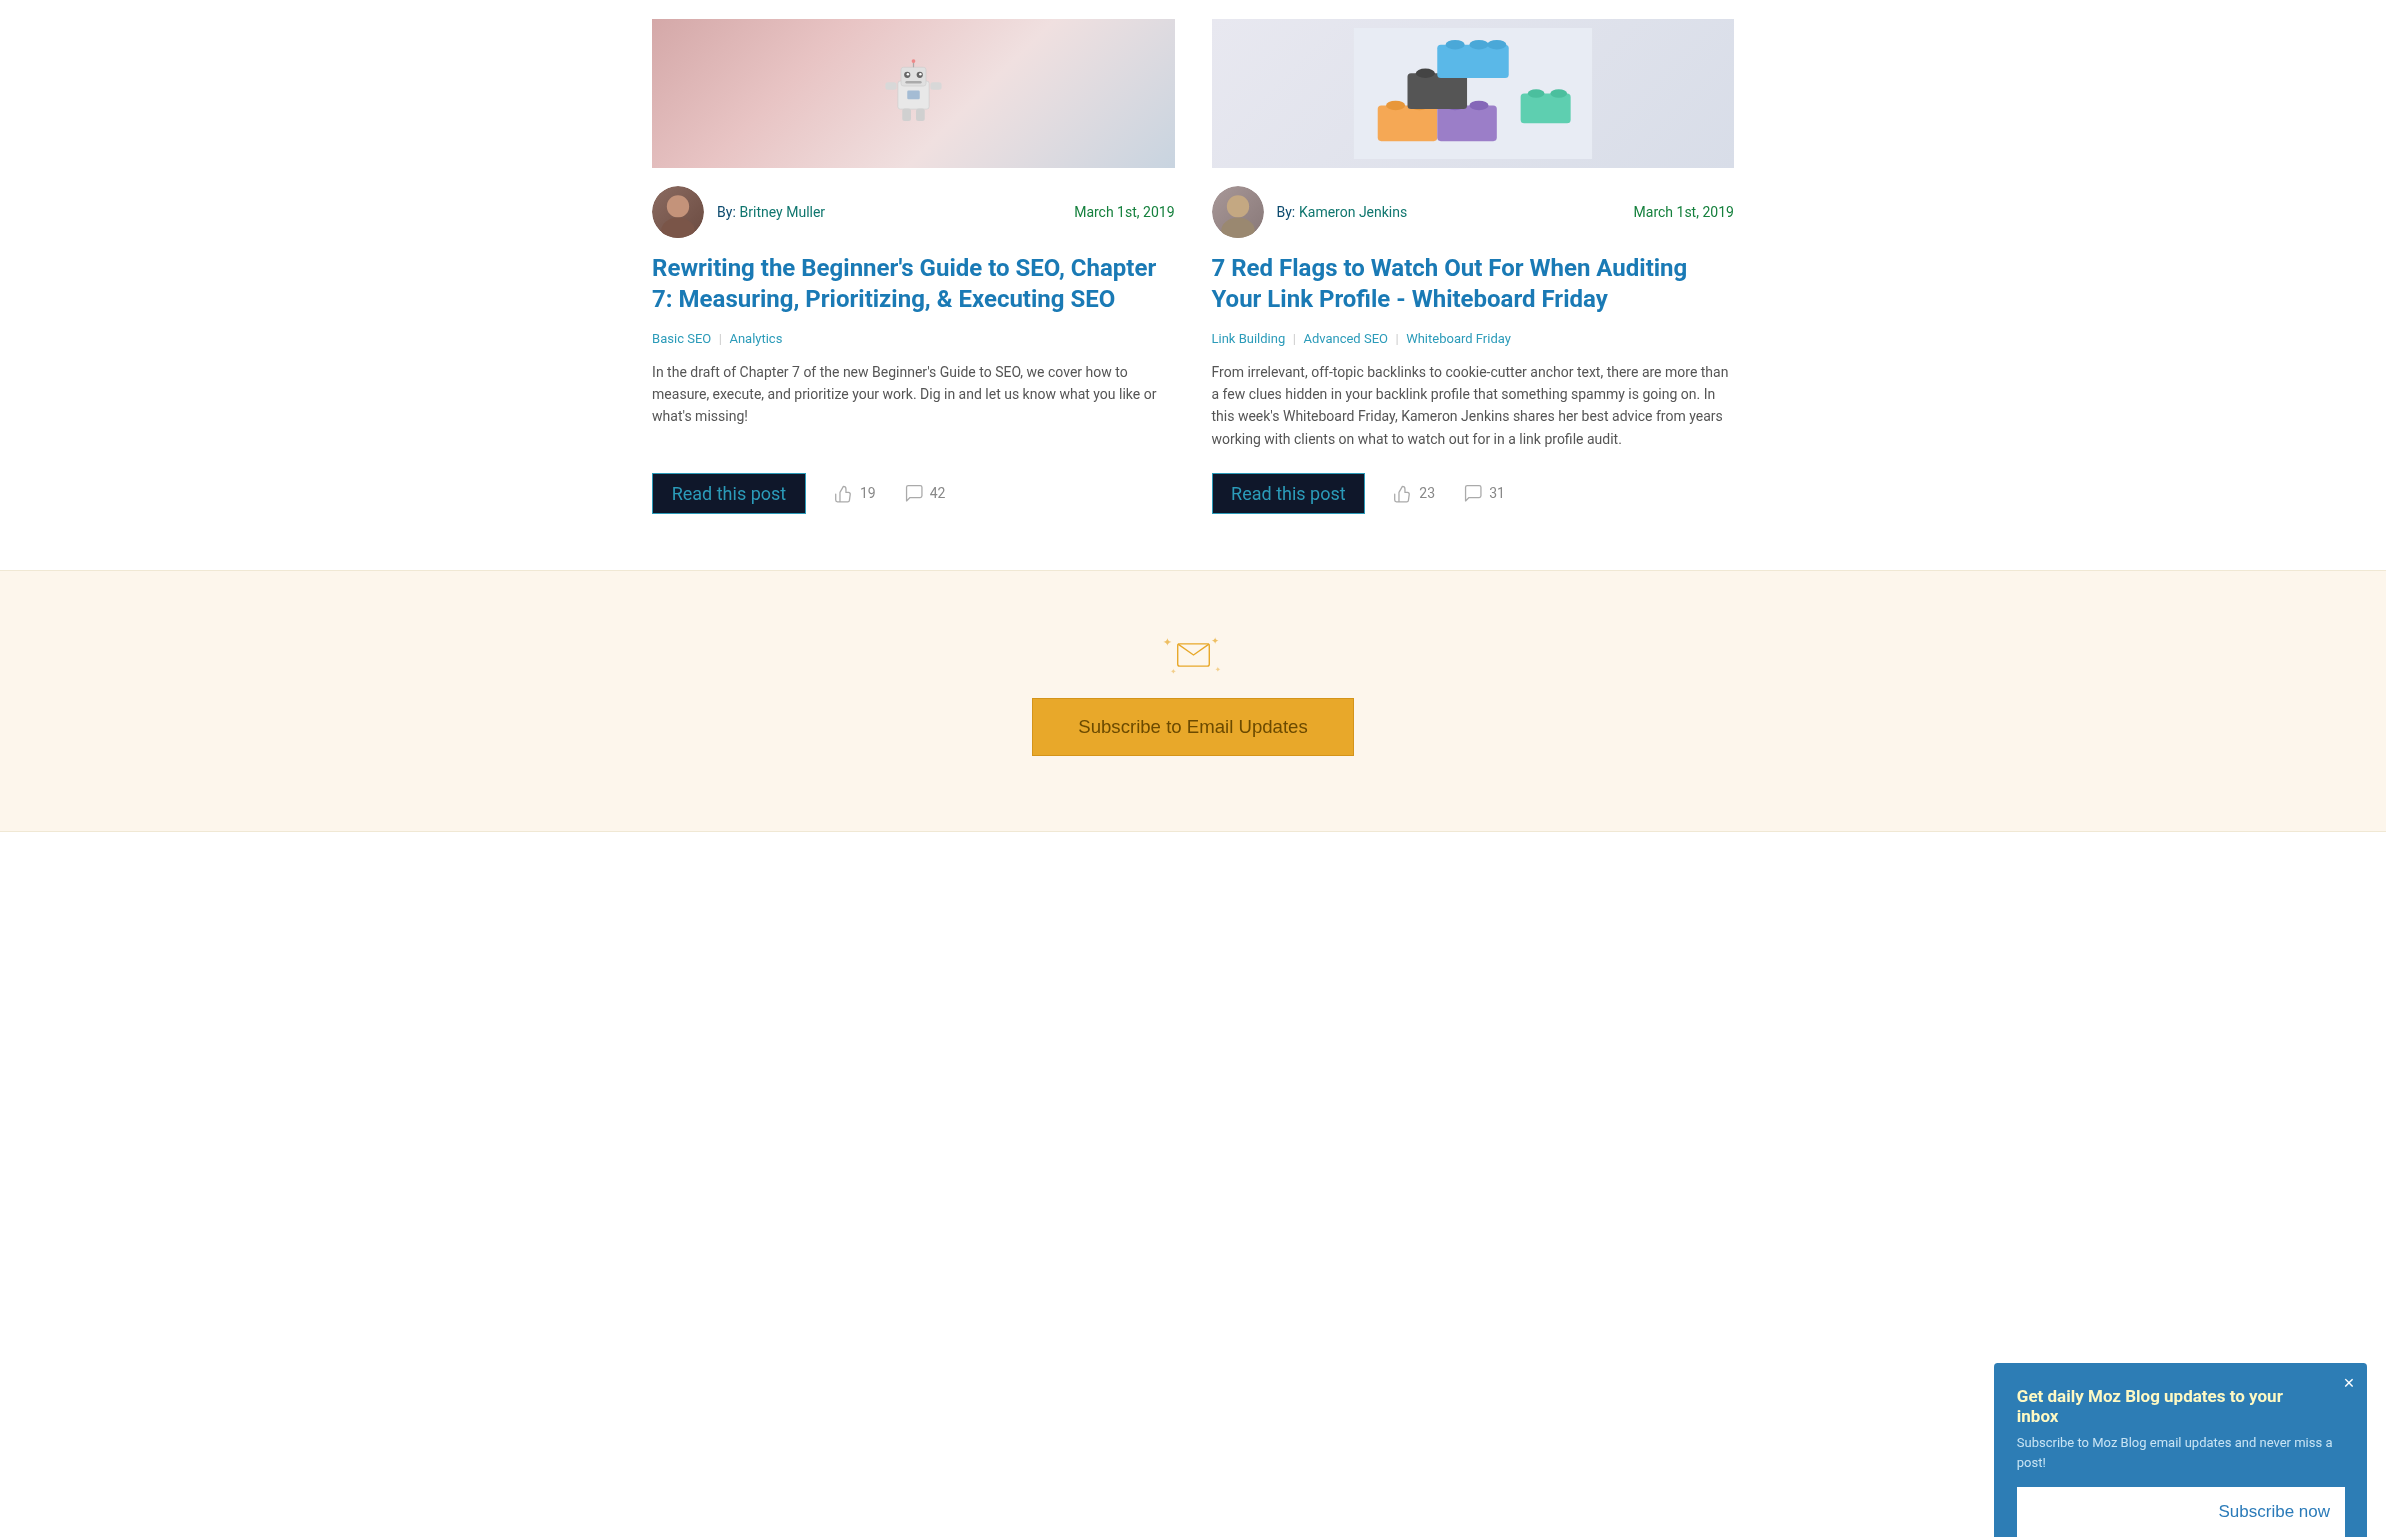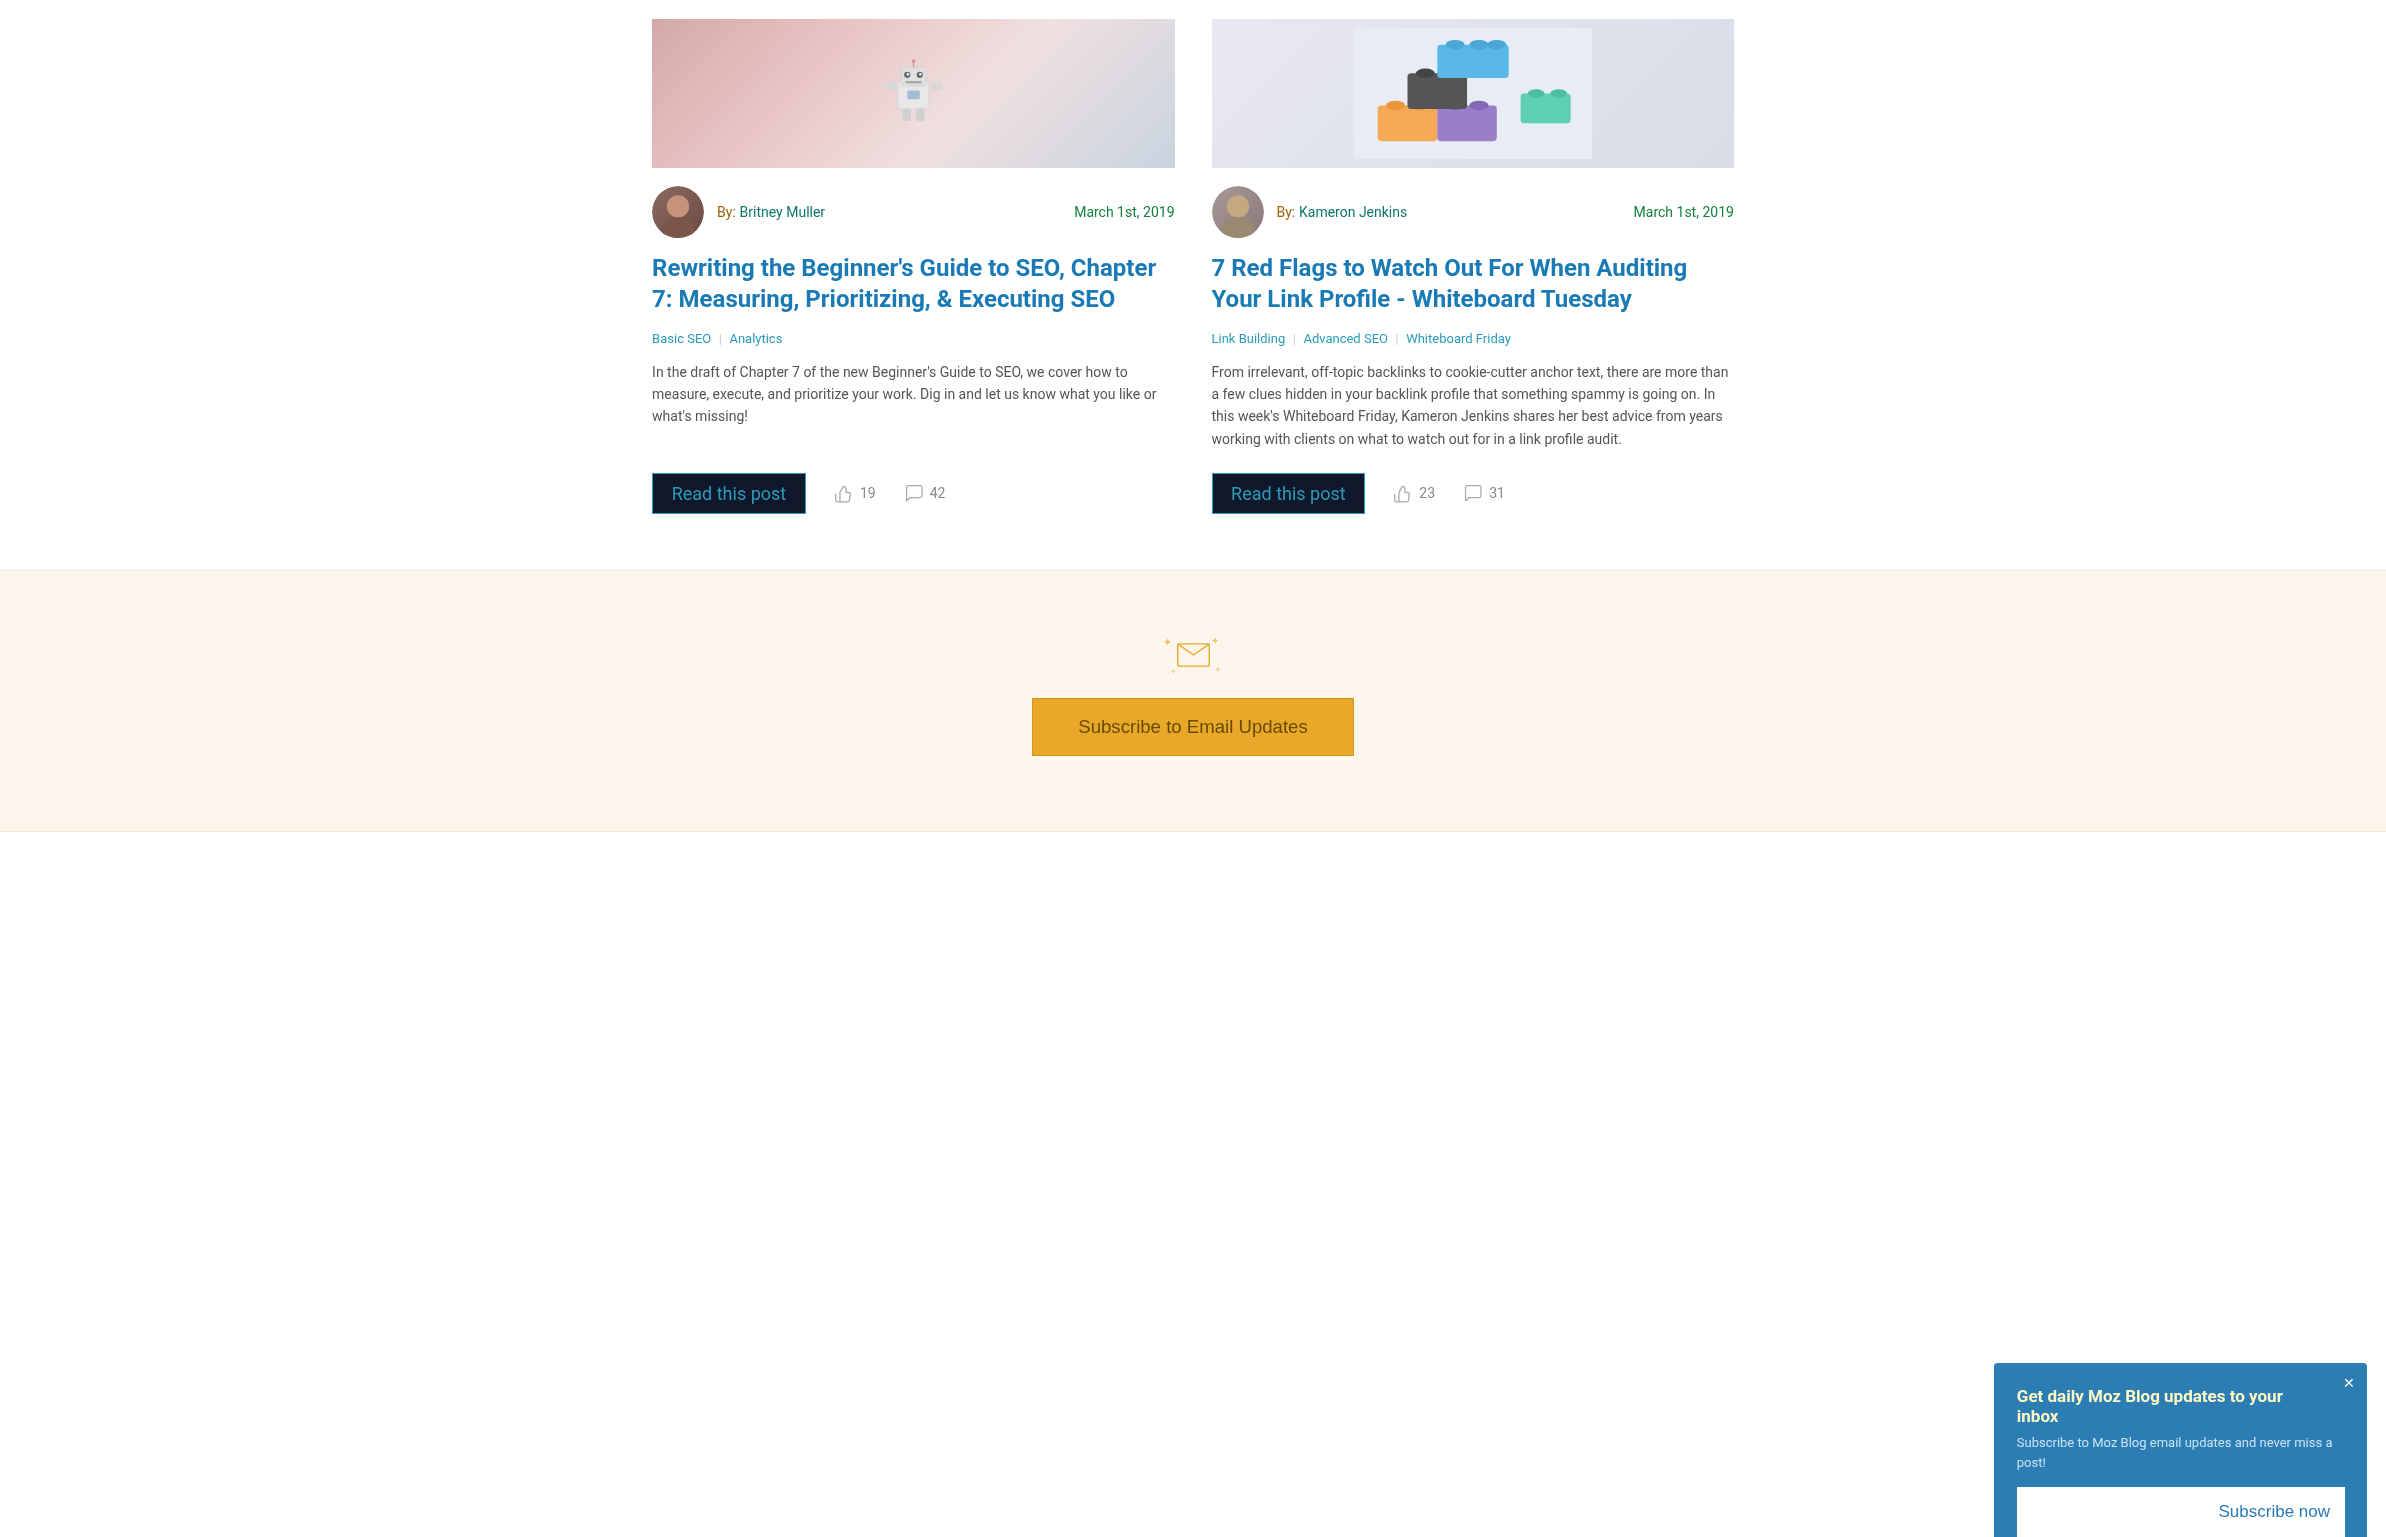--- a/index.html
+++ b/index.html
@@ -96,21 +96,21 @@
       color: #fff;
       font-size: 18.6px;
     }
 
     .meta-text {
       flex: 1;
     }
 
     .meta-by {
       font-size: 14px;
-      color: #a16207;
+      color: #0c4a6e;
     }
 
     .meta-author {
       color: #0f766e;
       font-size: 14px;
       text-decoration: none;
     }
 
     .meta-date {
       font-size: 14px;
@@ -399,21 +399,21 @@
             </svg>
           </div>
         </div>
         <div class="meta-text">
           <span class="meta-by">By:</span>
           <a class="meta-author">Kameron Jenkins</a>
         </div>
         <div class="meta-date">March 1st, 2019</div>
       </div>
 
-      <a class="post-title">7 Red Flags to Watch Out For When Auditing Your Link Profile - Whiteboard Tuesday</a>
+      <a class="post-title">7 Red Flags to Watch Out For When Auditing Your Link Profile - Whiteboard Friday</a>
 
       <div class="post-tags">
         <a class="tag-link">Link Building</a>
         <span class="tag-separator">|</span>
         <a class="tag-link">Advanced SEO</a>
         <span class="tag-separator">|</span>
         <a class="tag-link">Whiteboard Friday</a>
       </div>
 
       <p class="post-excerpt">From irrelevant, off-topic backlinks to cookie-cutter anchor text, there are more than a few clues hidden in your backlink profile that something spammy is going on. In this week's Whiteboard Friday, Kameron Jenkins shares her best advice from years working with clients on what to watch out for in a link profile audit.</p>

